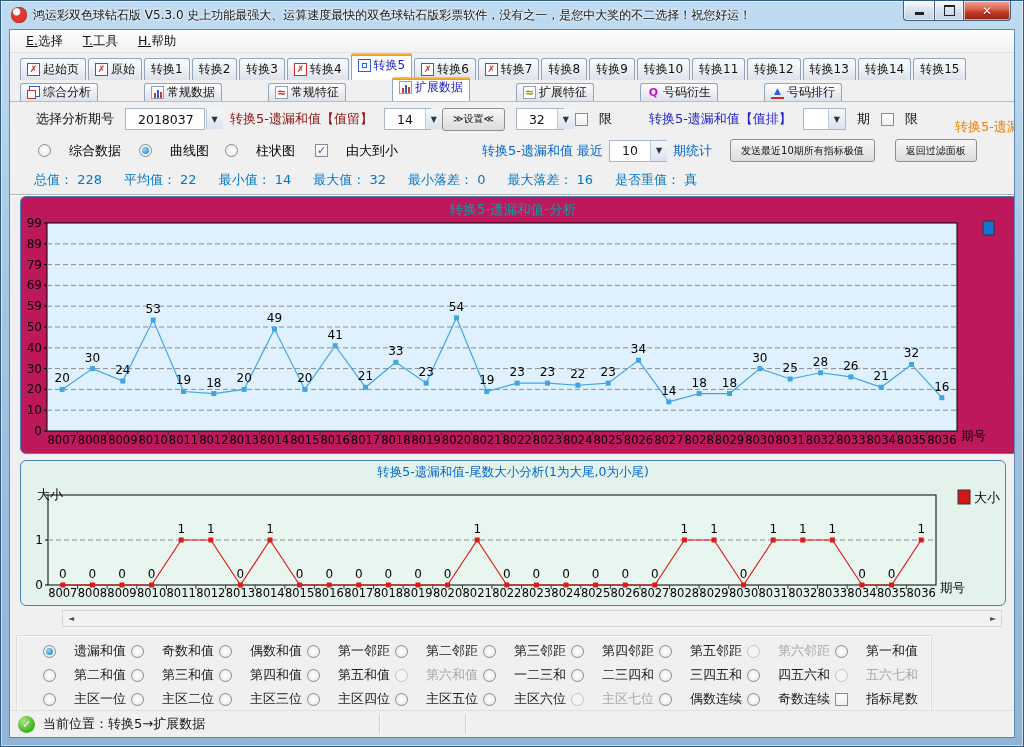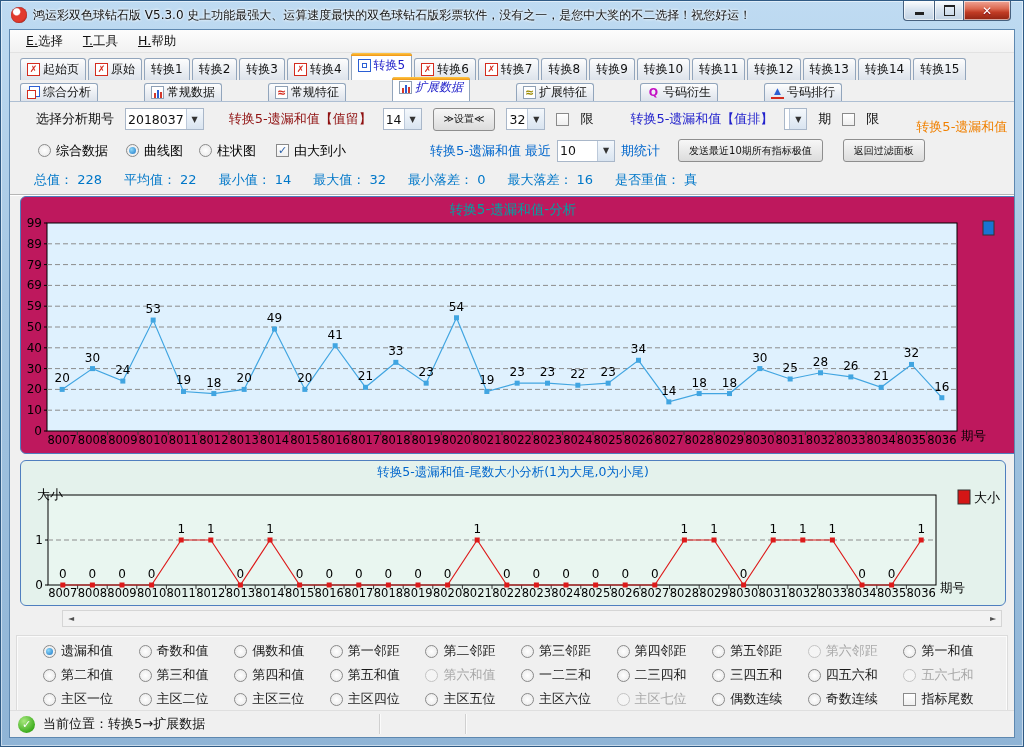--- a/index.html
+++ b/index.html
@@ -21,21 +21,21 @@
   .menubar{height:22px;background:linear-gradient(#FDFDFD,#F2F2F2);border-bottom:1px solid #E2E2E2;display:flex;align-items:center;padding-left:6px;font-size:12.5px;color:#111;}
   .menubar span{padding:2px 10px;cursor:default;}
   .menubar span::first-letter{text-decoration:underline;}
   
   .tabrow{display:flex;align-items:flex-end;padding-left:10px;box-sizing:border-box;}
   .tabrow1{height:27px;padding-top:2px;}
   .tabrow2{height:22px;border-bottom:1px solid #AEBFD3;gap:44px;}
   .tab{display:inline-flex;align-items:center;gap:3px;padding:3px 6px 3px 6px;background:linear-gradient(#FDFDFD,#EEF1F5 45%,#DDE3EB);border:1px solid #92A5BC;border-bottom:none;border-radius:3px 3px 0 0;margin-right:2px;font-size:12px;color:#101010;white-space:nowrap;height:15px;position:relative;}
   .tabrow2 .tab{height:13px;padding:2px 6px;}
   .tab.active{background:#FFFFFF;color:#1A1AC8;padding-bottom:6px;height:17px;z-index:2;}
-  .tabrow2 .tab.active{height:15px;font-style:italic;}
+  .tabrow2 .tab.active{height:15px;}
   .tab.active::before{content:"";position:absolute;top:-1px;left:-1px;right:-1px;height:3px;background:linear-gradient(#FFC94A,#F0930F);border-radius:3px 3px 0 0;}
   
   .ticon{width:13px;height:13px;box-sizing:border-box;display:inline-flex;align-items:center;justify-content:center;font-size:9px;line-height:1;flex:0 0 auto;}
   .red-x-box-icon{border:1px solid #D42B1E;color:#D42B1E;background:#fff;font-weight:bold;}
   .blue-box-icon{border:1px solid #2B5FD4;background:#fff;position:relative;}
   .blue-box-icon::after{content:"";position:absolute;inset:3px;border:1px solid #2B5FD4;}
   .overlap-windows-icon{position:relative;}
   .overlap-windows-icon::before{content:"";position:absolute;right:0;top:0;width:9px;height:9px;border:1px solid #2B5FD4;background:#fff;}
   .overlap-windows-icon::after{content:"";position:absolute;left:0;bottom:0;width:7px;height:7px;border:1px solid #D42B1E;background:#fff;}
   .bar-chart-icon{border:1px solid #8FA0B5;background-color:#fff;background-image:linear-gradient(#D4382B 0 0),linear-gradient(#2B5FD4 0 0),linear-gradient(#D4382B 0 0);background-size:2px 5px,2px 8px,2px 6px;background-position:2px 6px,5px 3px,8px 5px;background-repeat:no-repeat;}
@@ -48,40 +48,40 @@
   .view-row{height:29px;display:flex;align-items:center;padding-left:28px;gap:6px;font-size:13px;box-sizing:border-box;}
   .stats-row{height:29px;display:flex;align-items:center;padding-left:24px;gap:22px;font-size:13px;color:#0077C8;box-sizing:border-box;}
   .divider{height:0;border-top:1px solid #B5B5B5;border-bottom:1px solid #FFFFFF;}
   .lbl{white-space:nowrap;}
   .black{color:#111;}
   .darkred{color:#8F1010;}
   .blue{color:#2222CC;}
   .lblue{color:#0066CC;}
   .orange{color:#F08000;margin-top:16px;}
   .combo{display:inline-flex;align-items:center;justify-content:space-between;height:22px;background:#fff;border:1px solid #A9B7C9;box-sizing:border-box;}
-  .combo-text{padding:0 2px;font-size:12.5px;color:#111;white-space:nowrap;}
+  .combo-text{padding:0 12px;font-size:12.5px;color:#111;white-space:nowrap;}
   .combo-arrow{width:16px;height:100%;background:linear-gradient(#F4F8FC,#D9E4F0);border-left:1px solid #BCC9DA;font-size:8px;color:#333;display:flex;align-items:center;justify-content:center;flex:0 0 auto;}
   .btn{height:23px;padding:0 10px;background:linear-gradient(#F7F7F7,#EBEBEB 45%,#DCDCDC);border:1px solid #8E8E8E;border-radius:3px;font-size:10px;color:#111;font-family:inherit;white-space:nowrap;}
   .cb{width:13px;height:13px;border:1px solid #8A8A8A;background:linear-gradient(#FFF,#EFEFEF);display:inline-flex;align-items:center;justify-content:center;font-size:11px;font-weight:bold;color:#2B5FA8;box-sizing:border-box;flex:0 0 auto;}
   .radio{width:13px;height:13px;border-radius:50%;background:radial-gradient(#FFF,#E6E6E6);border:1px solid #8A8A8A;position:relative;box-sizing:border-box;flex:0 0 auto;}
   .radio.sel::after{content:"";position:absolute;inset:2px;border-radius:50%;background:radial-gradient(circle at 35% 35%,#8ED8F8,#1E78C8);}
-  .opt{display:flex;align-items:center;gap:5px;white-space:nowrap;}
+  .opt{display:flex;align-items:center;gap:18px;white-space:nowrap;}
   .opt.disabled{color:#A8A8A8;}
   .opt.disabled .radio{border-color:#C4C4C4;background:#F5F5F5;}
   
   .chart-panel{margin-left:10px;width:984px;border:1px solid #4F7FBF;border-radius:6px;position:relative;overflow:hidden;box-sizing:content-box;}
   .chart1{height:256px;background:#be185d;margin-top:0;padding-left:41px;}
   .chart2{height:144px;background:#E4F2EC;margin-top:6px;}
   .chart-panel svg{position:absolute;left:0;top:0;}
   
   .hscroll{margin:4px 0 0 52px;width:940px;height:17px;border:1px solid #D5D5D5;background:#F2F2F2;display:flex;align-items:center;justify-content:space-between;box-sizing:border-box;}
   .scroll-arrow{width:16px;text-align:center;font-size:8px;color:#505050;}
   .scroll-track{flex:1;height:100%;}
   
-  .bottom-grid{margin:8px 0 0 6px;width:992px;height:78px;border:1px solid #DCDCDC;box-shadow:inset 0 0 0 1px #FBFBFB;background:#F0F0F0;display:grid;grid-template-columns:repeat(10,1fr);grid-auto-rows:24px;align-items:center;padding:3px 8px 0 26px;box-sizing:border-box;font-size:13px;color:#1A1A1A;}
+  .bottom-grid{margin:8px 0 0 6px;width:916px;height:78px;border:1px solid #DCDCDC;box-shadow:inset 0 0 0 1px #FBFBFB;background:#F0F0F0;display:grid;grid-template-columns:repeat(10,1fr);grid-auto-rows:24px;align-items:center;padding:3px 8px 0 26px;box-sizing:border-box;font-size:13px;color:#1A1A1A;}
   
   .statusbar{position:absolute;left:0;right:0;bottom:0;height:26px;background:#F0F0F0;border-top:1px solid #DFDFDF;display:flex;align-items:center;padding-left:8px;font-size:13px;color:#111;}
   .status-icon{width:17px;height:17px;border-radius:50%;background:radial-gradient(circle at 35% 30%,#A8E87E,#3FAE1F 70%,#2A7F12);color:#fff;font-size:11px;font-weight:bold;display:flex;align-items:center;justify-content:center;margin-right:8px;flex:0 0 auto;}
   .status-sep{position:absolute;top:3px;bottom:3px;width:1px;background:#D0D0D0;box-shadow:1px 0 0 #FBFBFB;}
 </style>
 </head>
 <body>
 
 <div class="window">
   <div class="titlebar">

